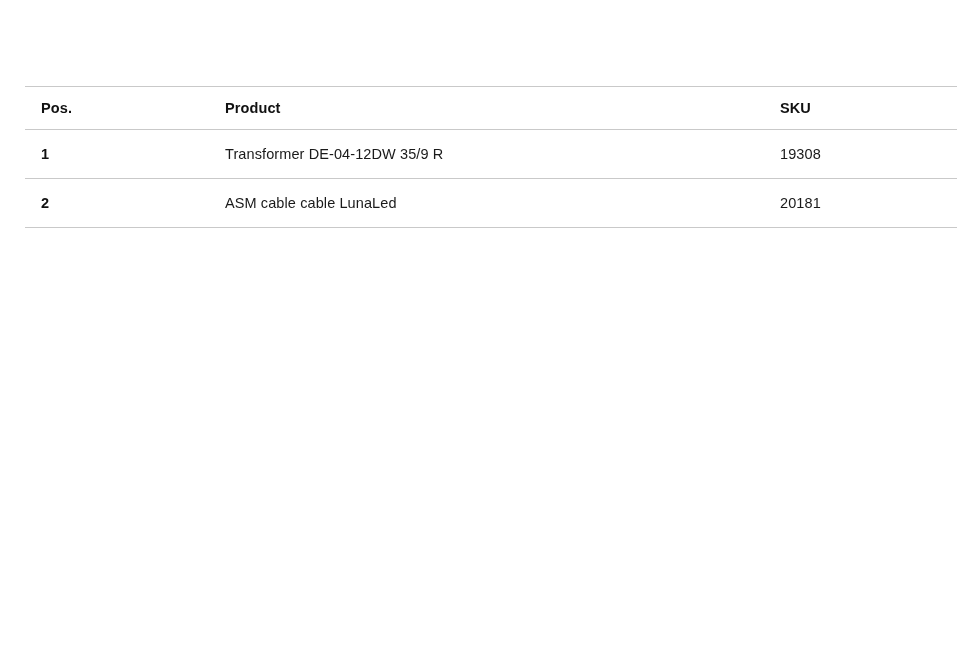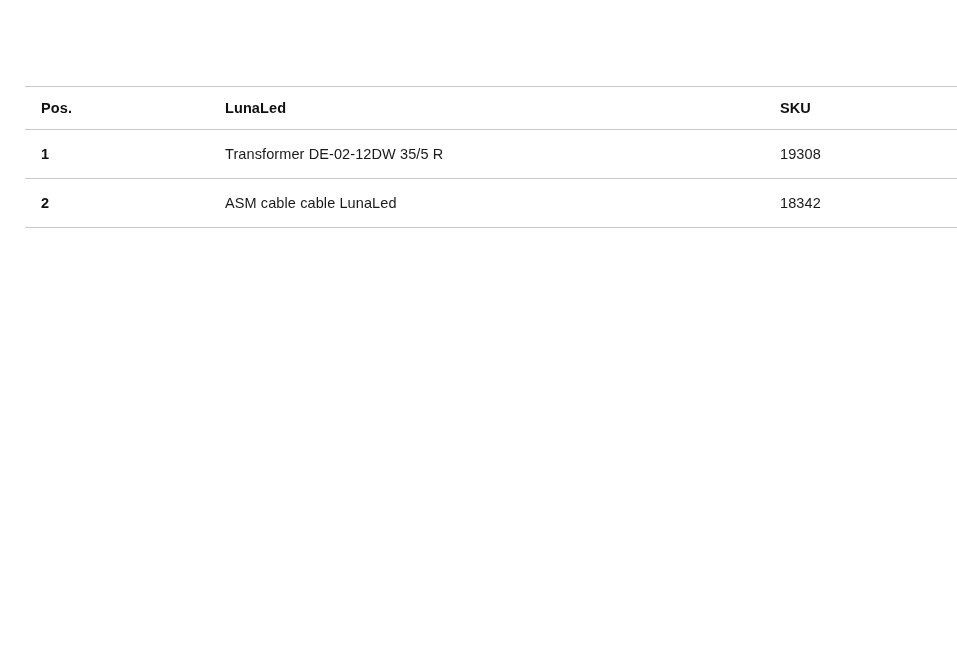--- a/index.html
+++ b/index.html
@@ -63,34 +63,34 @@
 </style>
 </head>
 <body>
 
 <div class="page">
   <div class="table-wrap">
     <table class="items">
       <thead>
         <tr>
           <th class="col-pos">Pos.</th>
-          <th class="col-prod">LunaLed</th>
+          <th class="col-prod">Product</th>
           <th class="col-sku">SKU</th>
           <th class="col-qty">Quantity</th>
         </tr>
       </thead>
       <tbody>
         <tr>
           <td class="col-pos pos">1</td>
-          <td class="col-prod">Transformer DE-02-12DW 35/5 R</td>
+          <td class="col-prod">Transformer DE-04-12DW 35/9 R</td>
           <td class="col-sku">19308</td>
           <td class="col-qty">1</td>
         </tr>
         <tr>
           <td class="col-pos pos">2</td>
           <td class="col-prod">ASM cable cable LunaLed</td>
-          <td class="col-sku">18342</td>
+          <td class="col-sku">20181</td>
           <td class="col-qty">1</td>
         </tr>
       </tbody>
     </table>
   </div>
 </div>
 
 </body></html>

